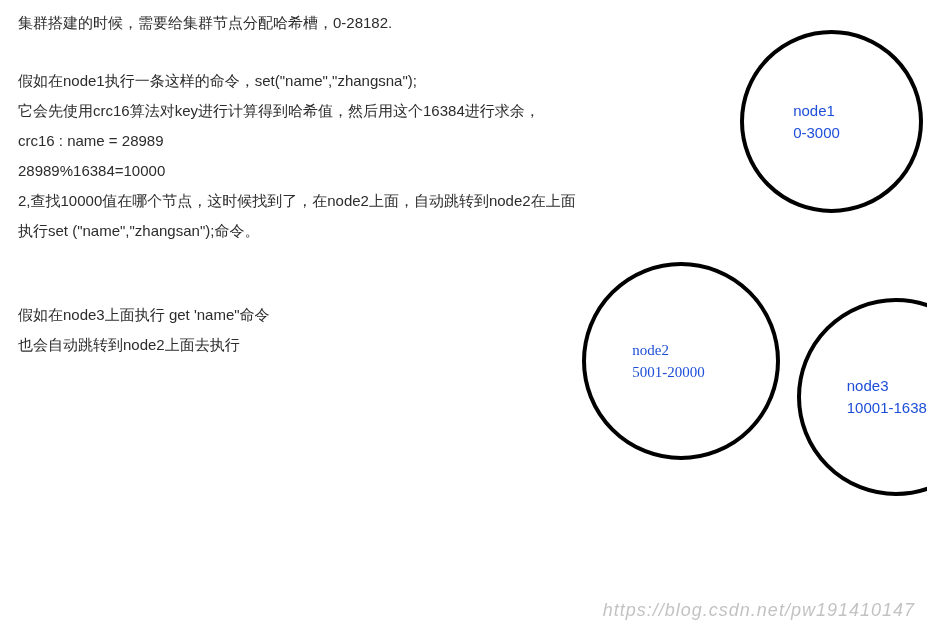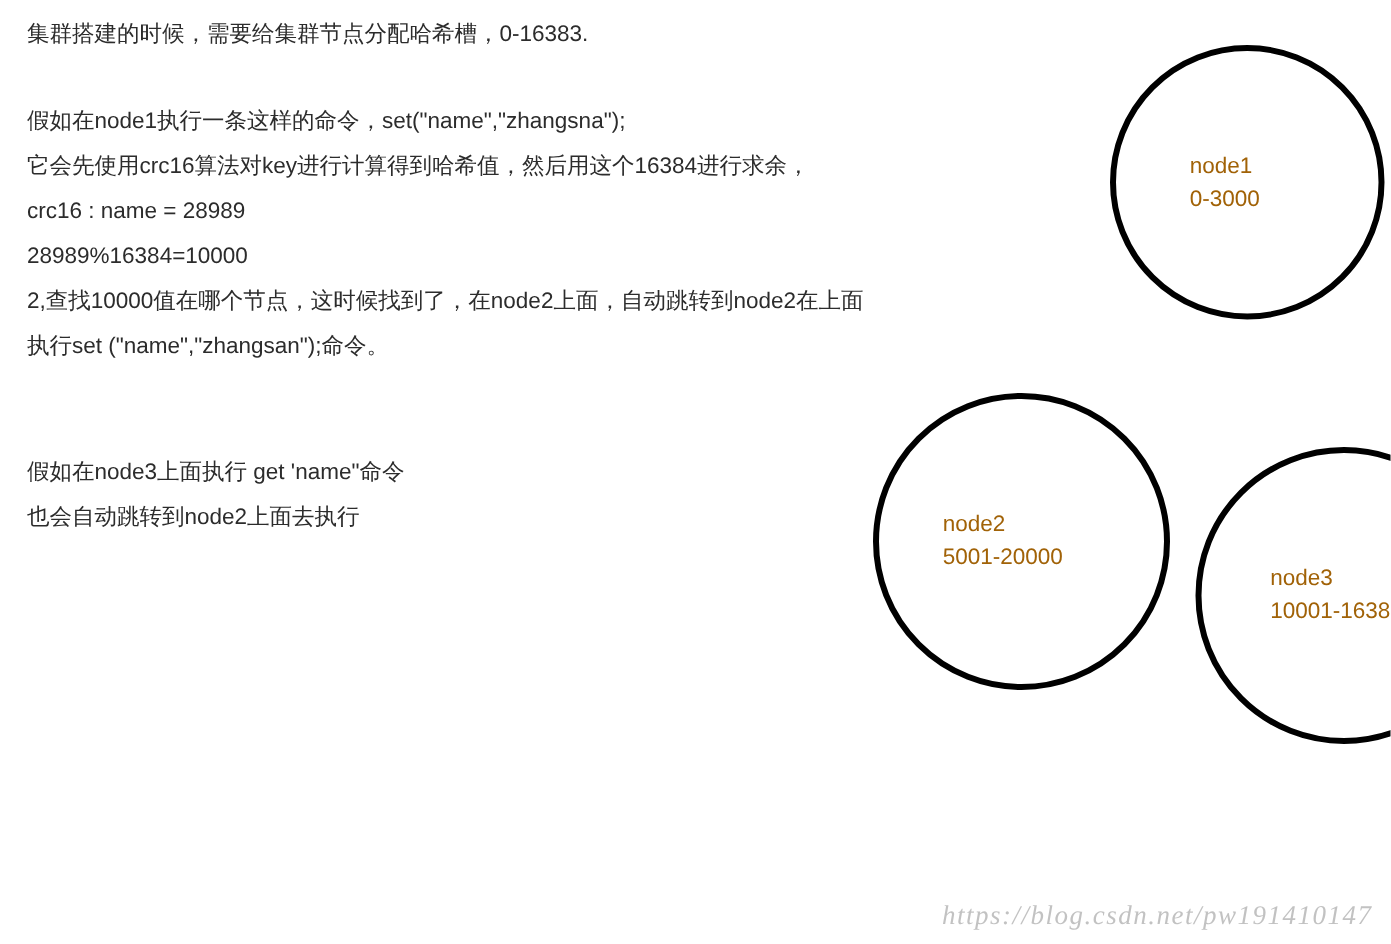--- a/index.html
+++ b/index.html
@@ -32,55 +32,55 @@
     border: 4px solid #000;
     border-radius: 50%;
     display: flex;
     flex-direction: column;
     justify-content: center;
     align-items: center;
     background: transparent;
   }
   .circle .label {
     font-size: 15px;
-    color: #a16207;
+    color: #1d4ed8;
     line-height: 22px;
     text-align: left;
   }
   .node1 {
     width: 175px; height: 175px;
     left: 740px; top: 30px;
   }
   .node1 .label { padding-right: 30px; }
   .node2 {
     width: 190px; height: 190px;
     left: 582px; top: 262px;
   }
-  .node2 .label { padding-right: 25px; }
+  .node2 .label { padding-right: 25px; font-family: Liberation Serif, serif; }
   .node3 {
     width: 190px; height: 190px;
     left: 797px; top: 298px;
   }
   .node3 .label { padding-right: 10px; }
 
   .watermark {
     position: absolute;
     right: 12px;
     bottom: 8px;
-    font-family: Liberation Serif, serif;
+    font-family: Liberation Sans, sans-serif;
     font-style: italic;
     font-size: 18px;
     letter-spacing: 1px;
     color: rgba(120,120,120,0.45);
   }
 </style>
 </head>
 <body>
 
-<div class="text-block tb1 para">集群搭建的时候，需要给集群节点分配哈希槽，0-16383.</div>
+<div class="text-block tb1 para">集群搭建的时候，需要给集群节点分配哈希槽，0-28182.</div>
 
 <div class="text-block tb2 para">假如在node1执行一条这样的命令，set("name","zhangsna");
 它会先使用crc16算法对key进行计算得到哈希值，然后用这个16384进行求余，
 crc16 : name = 28989
 28989%16384=10000
 2,查找10000值在哪个节点，这时候找到了，在node2上面，自动跳转到node2在上面执行set ("name","zhangsan");命令。</div>
 
 <div class="text-block tb3 para">假如在node3上面执行 get  'name"命令
 也会自动跳转到node2上面去执行</div>
 

